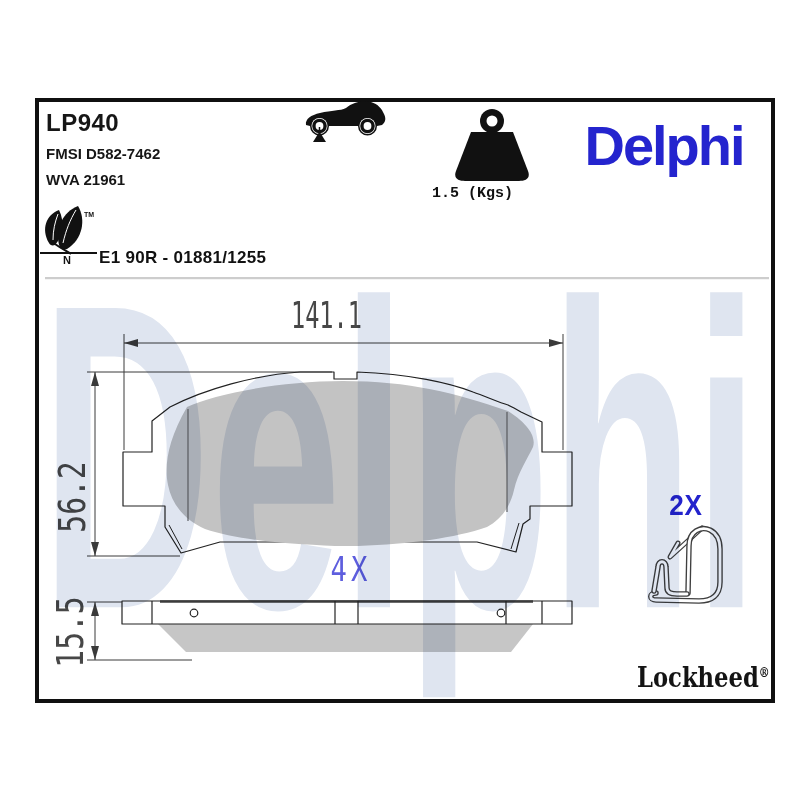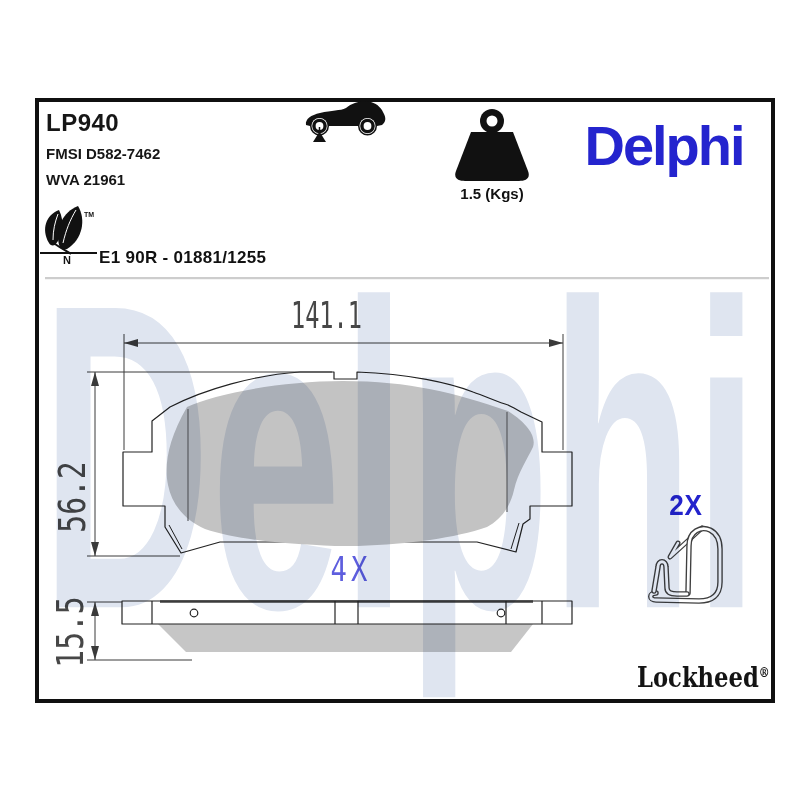--- a/index.html
+++ b/index.html
@@ -7,21 +7,21 @@
         font-family:"Liberation Sans",sans-serif;}
   .abs{position:absolute;}
   
   .sheet-border{left:35px;top:98px;width:732px;height:597px;border:4px solid #101010;background:transparent;}
   
   .sku{left:46px;top:109px;font-size:24px;font-weight:bold;color:#161616;letter-spacing:.5px;}
   .ref1{left:46px;top:145px;font-size:15px;font-weight:bold;color:#161616;}
   .ref2{left:46px;top:171px;font-size:15px;font-weight:bold;color:#161616;text-align:right;}
   .brand-logo{left:576px;top:116px;width:176px;text-align:center;font-size:56px;font-weight:bold;
               color:#2424ce;letter-spacing:-2px;line-height:60px;}
-  .weight-label{left:432px;top:185px;width:120px;text-align:center;font-size:15px;font-weight:bold;color:#111;}
+  .weight-label{left:432px;top:185px;width:120px;font-size:15px;font-weight:bold;color:#111;font-family:Liberation Mono, monospace;}
   .homologation{left:99px;top:248px;font-size:17px;font-weight:bold;color:#111;letter-spacing:.3px;}
   .eco-line{left:40px;top:252px;width:57px;height:2px;background:#111;}
   .eco-n{left:52px;top:254px;width:30px;text-align:center;font-size:11px;font-weight:bold;color:#111;}
   .eco-tm{left:84px;top:211px;font-size:7px;font-weight:bold;color:#111;}
   .divider{left:45px;top:277px;width:724px;height:2px;background:#cdcdcd;border-bottom:1px solid #f4f4f4;}
   
   .dim{font-family:"DejaVu Sans Mono",monospace;color:#474747;text-align:center;}
   .dim-w{left:272px;top:297px;width:100px;height:36px;line-height:36px;font-size:38px;
          transform:scaleX(.62);}
   .dim-h{left:12px;top:479px;width:120px;height:36px;line-height:36px;font-size:38px;

